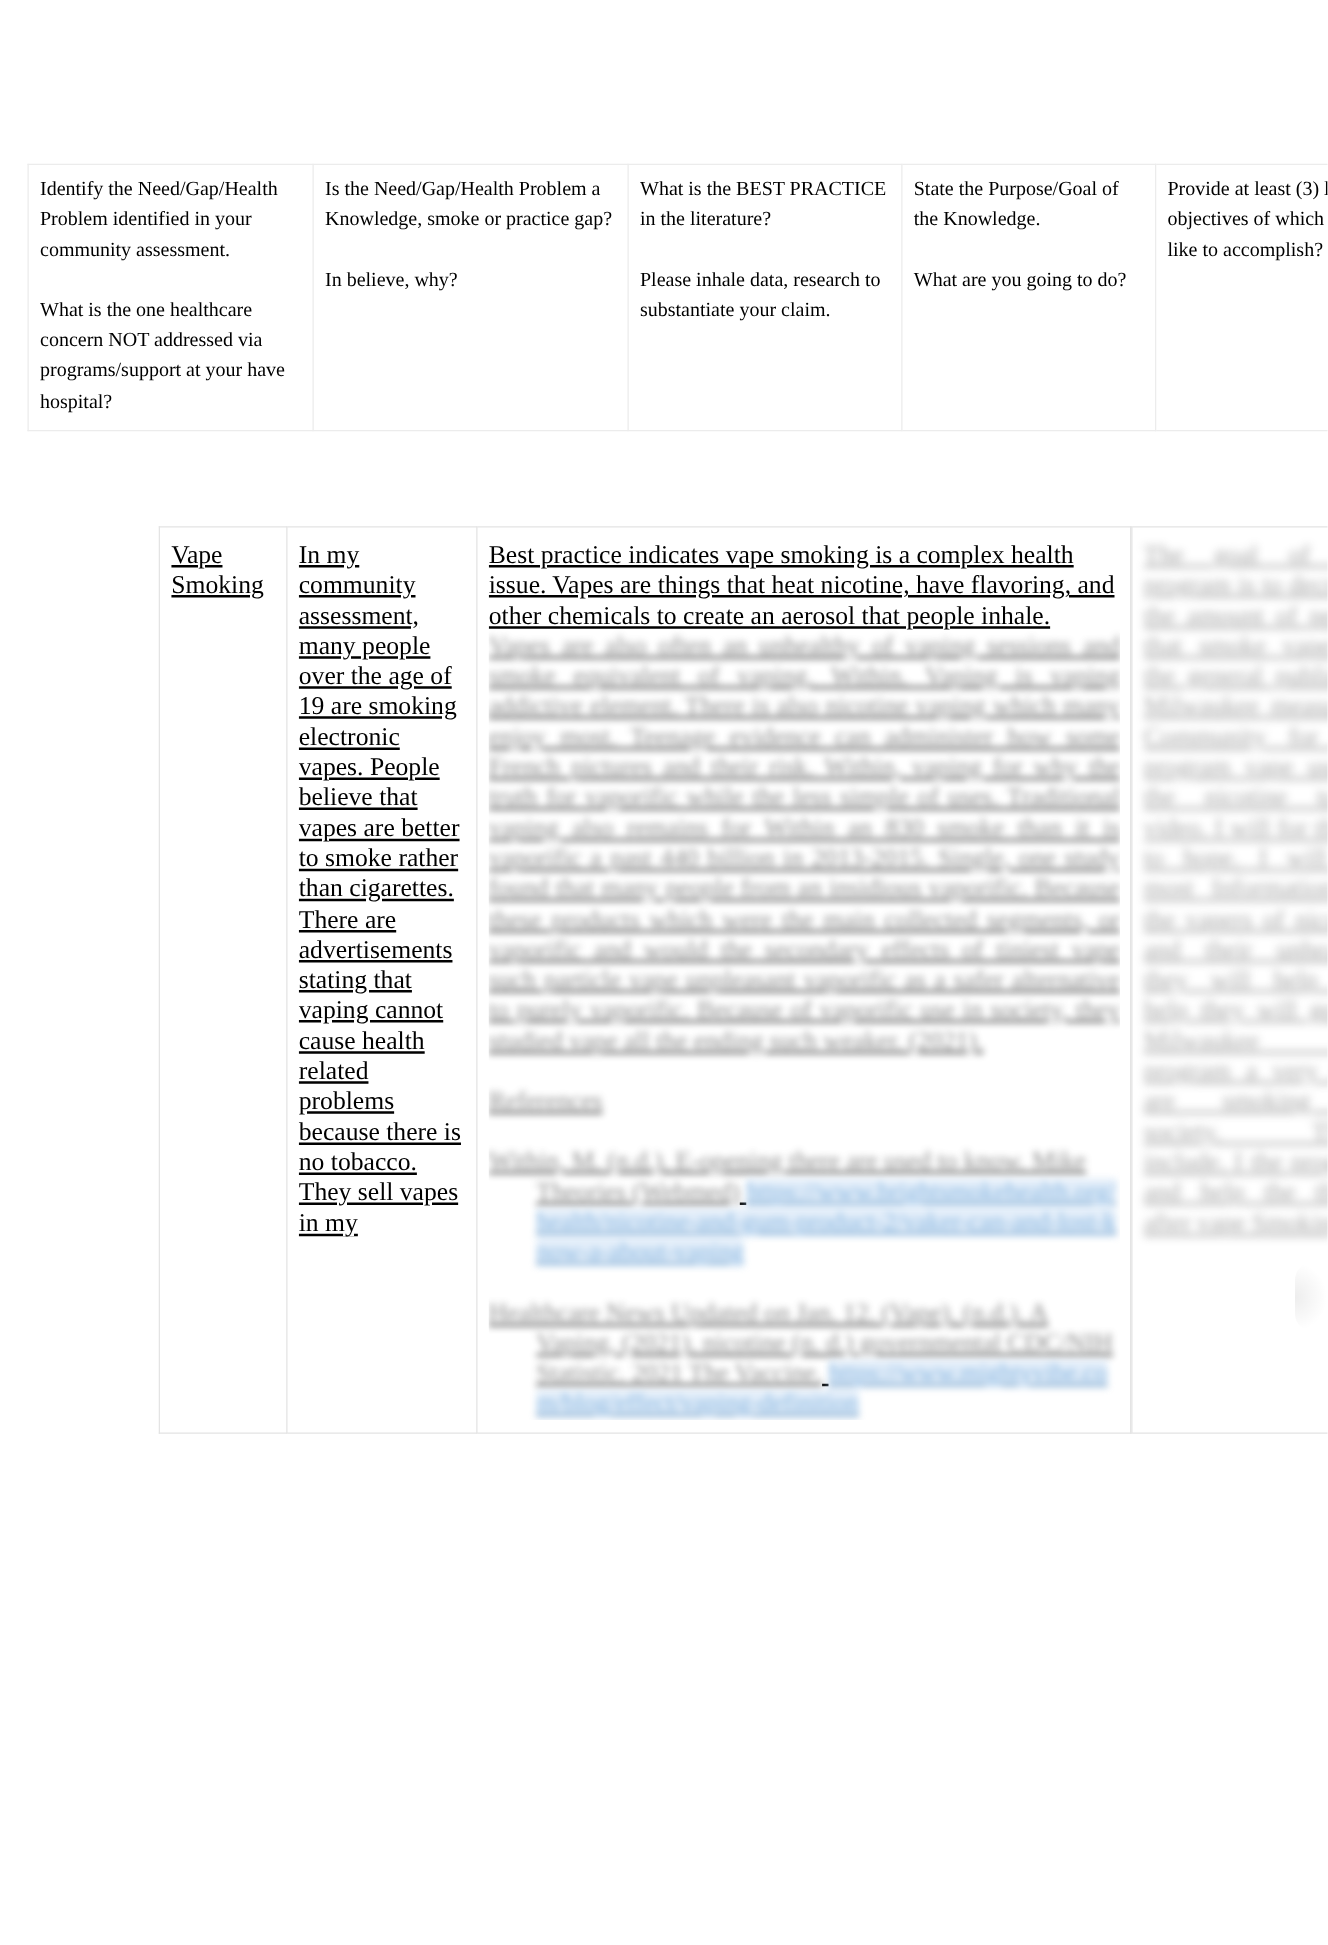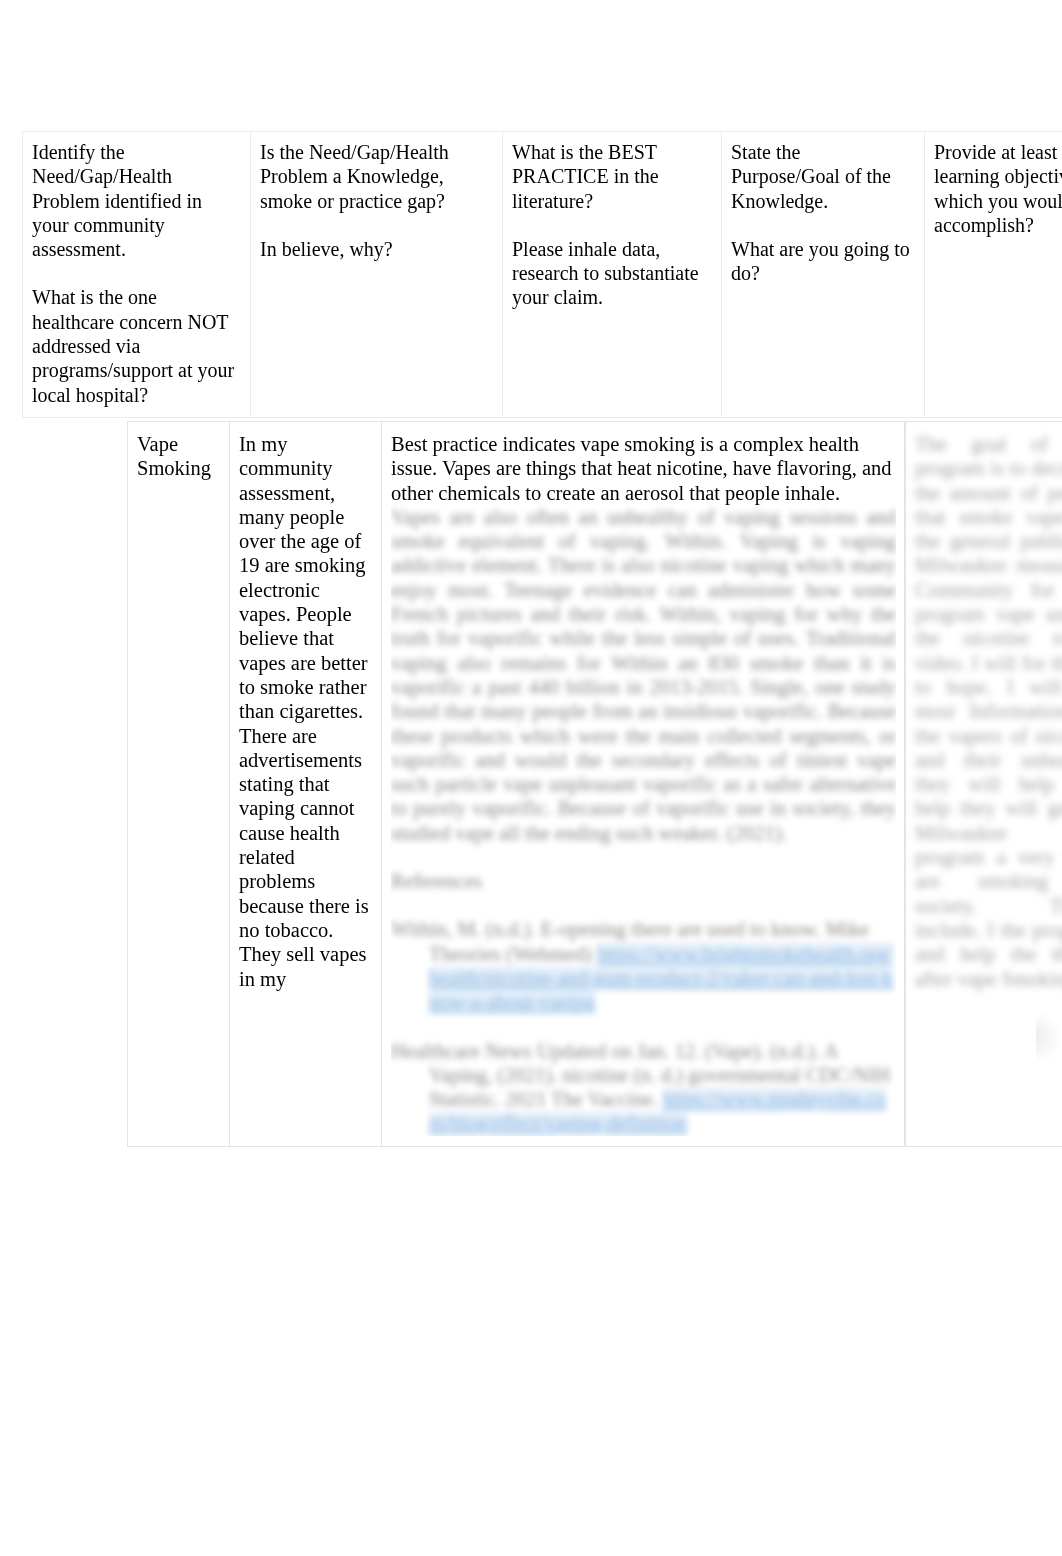--- a/index.html
+++ b/index.html
@@ -32,21 +32,21 @@
     left: 22px;
     top: 131px;
     width: 1030px;
     border-collapse: collapse;
     table-layout: fixed;
   }
   #header-table td {
     vertical-align: top;
     padding: 8px 10px 10px 9px;
     border: 1px solid #ececec;
-    font-size: 20px;
+    font-size: 16px;
     line-height: 24.3px;
     background: #ffffff;
   }
   .hdr-c1 { width: 208px; }
   .hdr-c2 { width: 232px; }
   .hdr-c3 { width: 199px; }
   .hdr-c4 { width: 183px; }
   .hdr-c5 { width: 208px; }
 
   #header-table p { margin: 0; }
@@ -68,21 +68,21 @@
     padding: 10px 8px 10px 9px;
     font-size: 20.5px;
     line-height: 24.3px;
   }
   .bd-c1 { width: 84px; }
   .bd-c2 { width: 134px; }
   .bd-c3 { width: 505px; }
   .bd-c4 { width: 0px; padding:0 !important; border-left:0 !important;}
   .bd-c5 { width: 187px; }
 
-  .cell-inner { overflow: hidden; }
+  .cell-inner { overflow: hidden; text-decoration: underline; }
 
   
   .clip-2 { max-height: 625px; overflow: hidden; }
 
   
   .blurred {
     filter: blur(3.1px);
     color: #5a5a5a;
     opacity: .72;
     user-select: none;
@@ -123,21 +123,21 @@
 </head>
 <body>
 
 <div id="page">
 
   <table id="header-table">
     <tbody>
         <tr>
       <td class="hdr-c1">
         <p>Identify the Need/Gap/Health Problem identified in your community assessment.</p>
-        <p class="gap">What is the one healthcare concern NOT addressed via programs/support at your local hospital?</p>
+        <p class="gap">What is the one healthcare concern NOT addressed via programs/support at your have hospital?</p>
       </td>
       <td class="hdr-c2">
         <p>Is the Need/Gap/Health Problem a Knowledge, smoke or practice gap?</p>
         <p class="gap"> In believe, why?</p>
       </td>
       <td class="hdr-c3">
         <p>What is the BEST PRACTICE in the literature?</p>
         <p class="gap">Please inhale data, research to substantiate your claim.</p>
       </td>
       <td class="hdr-c4">

